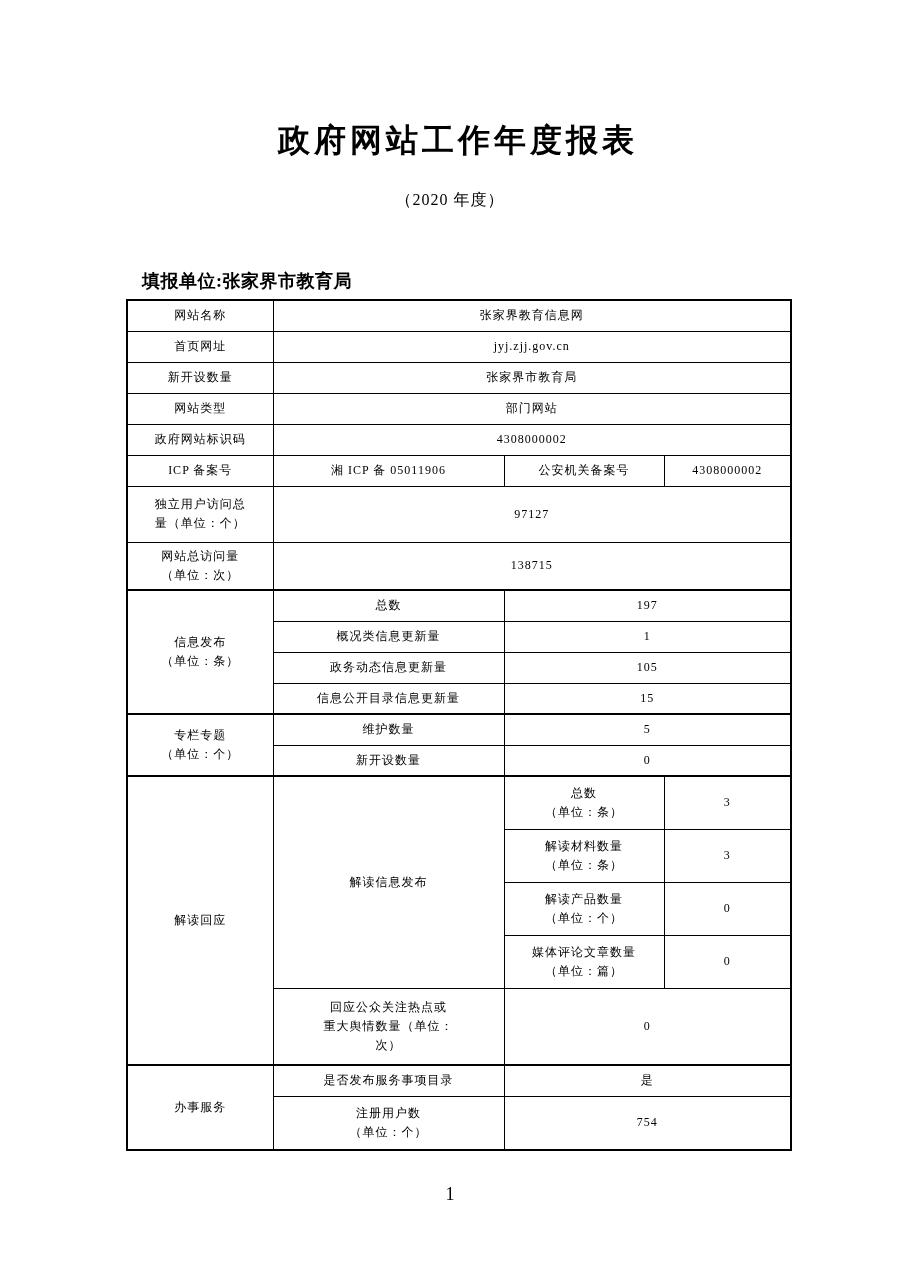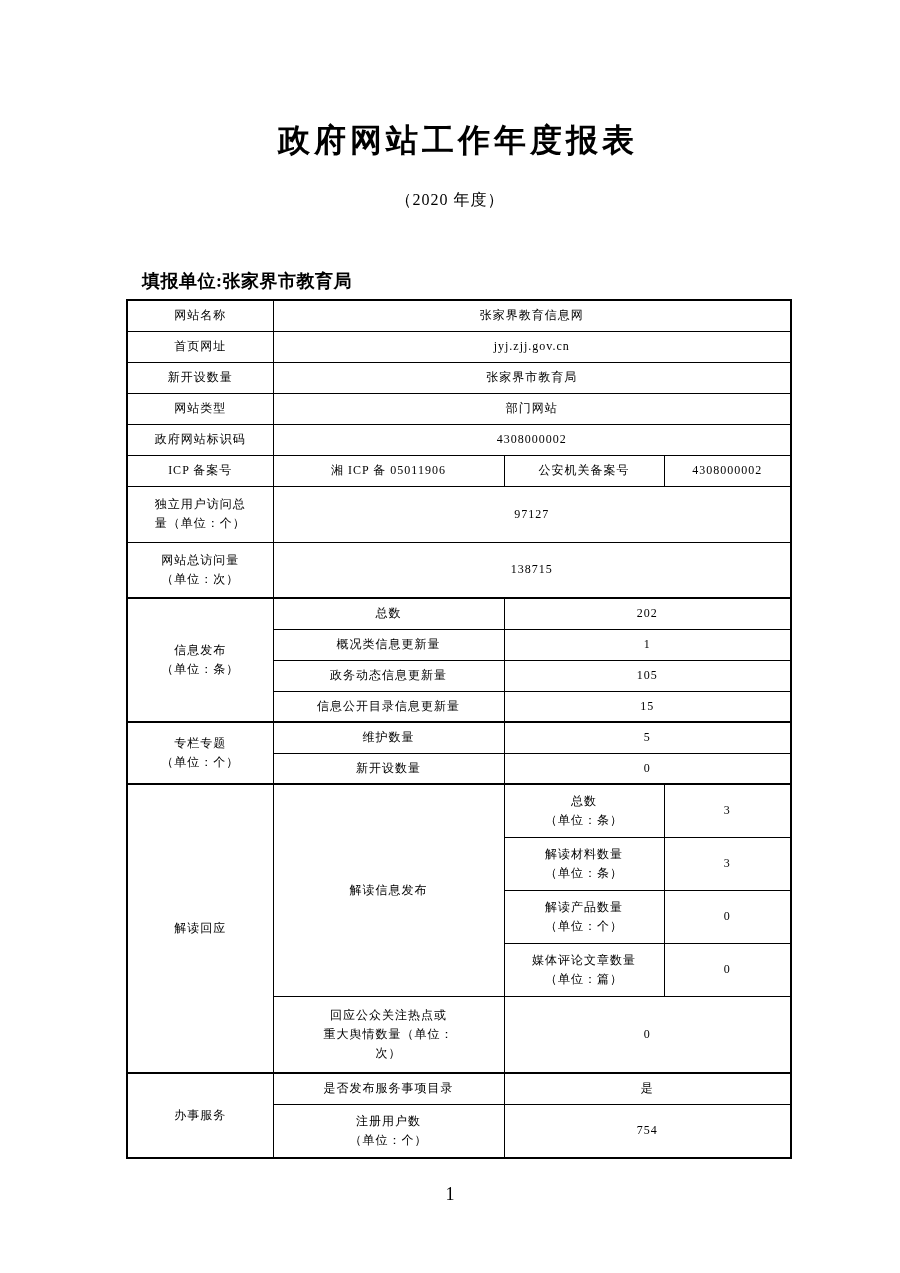--- a/index.html
+++ b/index.html
@@ -62,21 +62,21 @@
     font-size: 12px;
     letter-spacing: 1px;
     line-height: 1.55;
     padding: 1px 4px;
     white-space: pre-line;
     overflow: hidden;
   }
   tr.sec > td { border-top: 2px solid #000000; }
   .rh-a { height: 31px; }
   .rh-b { height: 56px; padding-left: 44px; }
-  .rh-c { height: 56px; }
+  .rh-c { height: 48px; }
   .rh-d { height: 53px; }
   .rh-e { height: 77px; }
   .rh-f { height: 54px; }
   .page-number {
     position: absolute;
     top: 1184px;
     left: 0;
     width: 900px;
     text-align: center;
     font-size: 18px;
@@ -133,21 +133,21 @@
       <tr class="rh-c">
         <td>网站总访问量
 （单位：次）</td>
         <td colspan="3">138715</td>
       </tr>
 
       <tr class="rh-a sec">
         <td rowspan="4">信息发布
 （单位：条）</td>
         <td>总数</td>
-        <td colspan="2">202</td>
+        <td colspan="2">197</td>
       </tr>
       <tr class="rh-a">
         <td>概况类信息更新量</td>
         <td colspan="2">1</td>
       </tr>
       <tr class="rh-a">
         <td>政务动态信息更新量</td>
         <td colspan="2">105</td>
       </tr>
       <tr class="rh-a">

